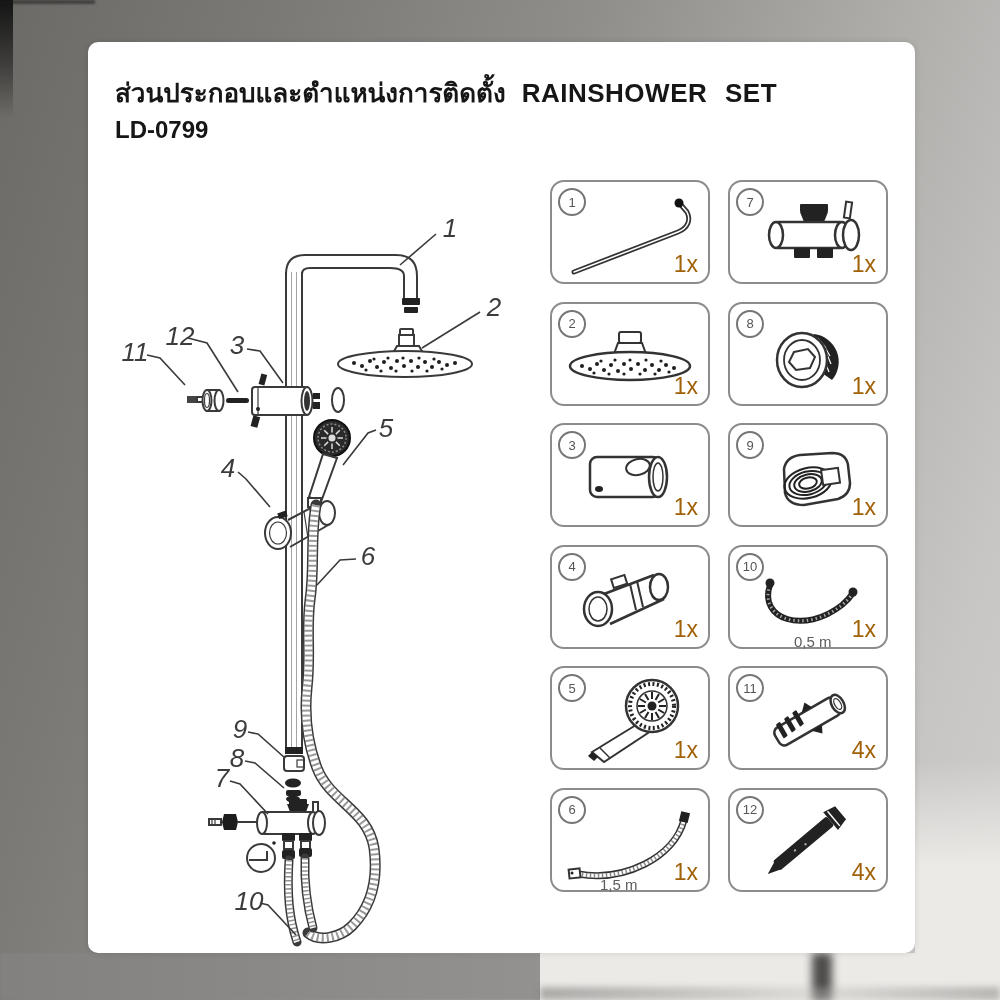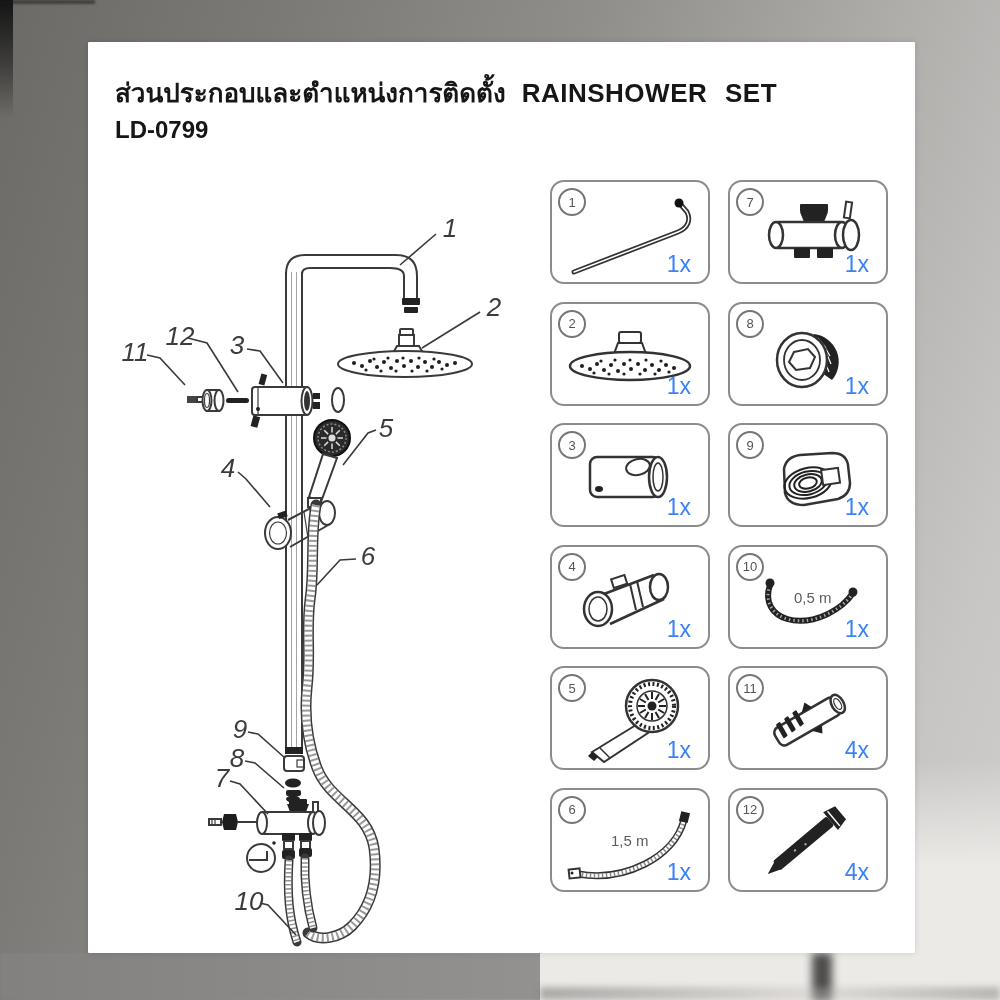--- a/index.html
+++ b/index.html
@@ -14,38 +14,38 @@
   .br-light{position:absolute;right:0;top:760px;width:85px;height:195px;
     background:linear-gradient(to bottom,rgba(236,235,232,0),#ebeae7 55%);}
   .band{position:absolute;left:0;top:953px;width:1000px;height:47px;overflow:hidden;}
   .band-left{position:absolute;left:0;top:0;width:545px;height:47px;
     background:linear-gradient(to right,#838180,#949290);filter:blur(1px);}
   .band-photo{position:absolute;left:540px;top:0;width:460px;height:47px;background:#eceae7;}
   .band-photo .dark-bar{position:absolute;left:272px;top:0;width:20px;height:47px;background:#4e4d4b;filter:blur(4px);}
   .band-photo .smudge{position:absolute;left:0;bottom:0;width:460px;height:13px;
     background:linear-gradient(to right,rgba(120,118,115,.55),rgba(195,193,190,.35) 60%,rgba(120,118,115,.45));filter:blur(3px);}
 
-  .card{position:absolute;left:88px;top:42px;width:827px;height:911px;background:#fff;border-radius:1px;
+  .card{position:absolute;left:88px;top:42px;width:827px;height:911px;background:#fff;border-radius:10px;
     box-shadow:0 0 6px rgba(0,0,0,.12);}
   .title-line{position:absolute;left:27px;top:30px;white-space:nowrap;font-weight:bold;
     font-size:26px;color:#161616;}
   .title-en{margin-left:16px;letter-spacing:.5px;word-spacing:10px;}
   .model{position:absolute;left:27px;top:74px;font-weight:bold;font-size:24px;color:#161616;}
 
   .diagram{position:absolute;left:12px;top:160px;width:430px;height:745px;}
 
   .grid{position:absolute;left:462px;top:138px;display:grid;
     grid-template-columns:160px 160px;grid-auto-rows:104px;column-gap:18px;row-gap:17.5px;}
   .pbox{position:relative;border:2px solid #8c8c8c;border-radius:14px;background:#fff;box-sizing:border-box;}
   .pnum{position:absolute;left:6px;top:6px;width:24px;height:24px;border:2px solid #767676;border-radius:50%;
     display:flex;align-items:center;justify-content:center;font-size:13px;color:#555;background:#fff;z-index:2;}
-  .pqty{position:absolute;right:17px;bottom:4px;font-size:23px;color:#3b82f6;z-index:2;}
+  .pqty{position:absolute;right:10px;bottom:4px;font-size:23px;color:#a16207;z-index:2;}
   .picon{position:absolute;left:0;top:0;width:156px;height:100px;}
-  .hoselabel{position:absolute;font-size:15px;color:#5d5d5d;z-index:2;}
-  .hl-6{left:59px;top:42px;text-align:center;}
+  .hoselabel{position:absolute;font-size:15px;color:#5d5d5d;z-index:2;margin-top:44px;}
+  .hl-6{left:48px;top:42px;text-align:center;}
   .hl-10{left:64px;top:42px;}
 
   svg .ln{stroke:#3a3a3a;stroke-width:2;fill:none;}
   svg .thin{stroke:#3a3a3a;stroke-width:1.2;fill:none;}
   svg .lead{stroke:#3a3a3a;stroke-width:1.6;fill:none;}
   svg .wfill{fill:#fff;stroke:#3a3a3a;stroke-width:2;}
   svg .dk{fill:#222;stroke:none;}
   svg .callout{font-family:"Liberation Sans",sans-serif;font-style:italic;font-size:26px;fill:#3c3c3c;text-anchor:middle;}
 </style>
 </head>

